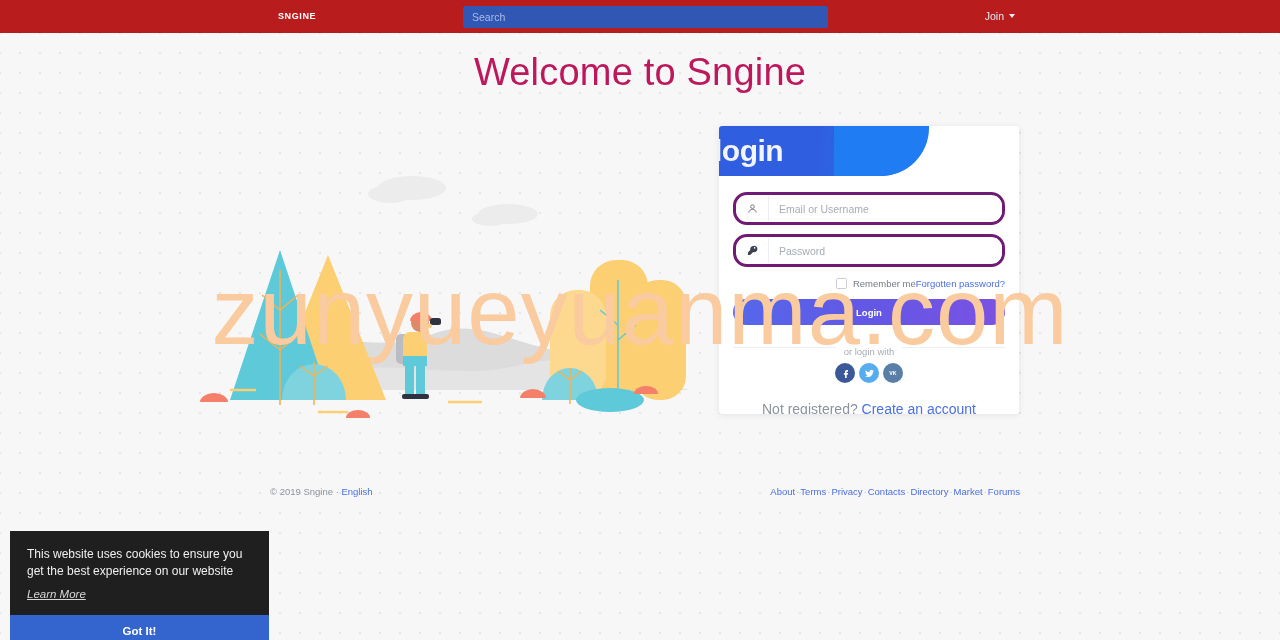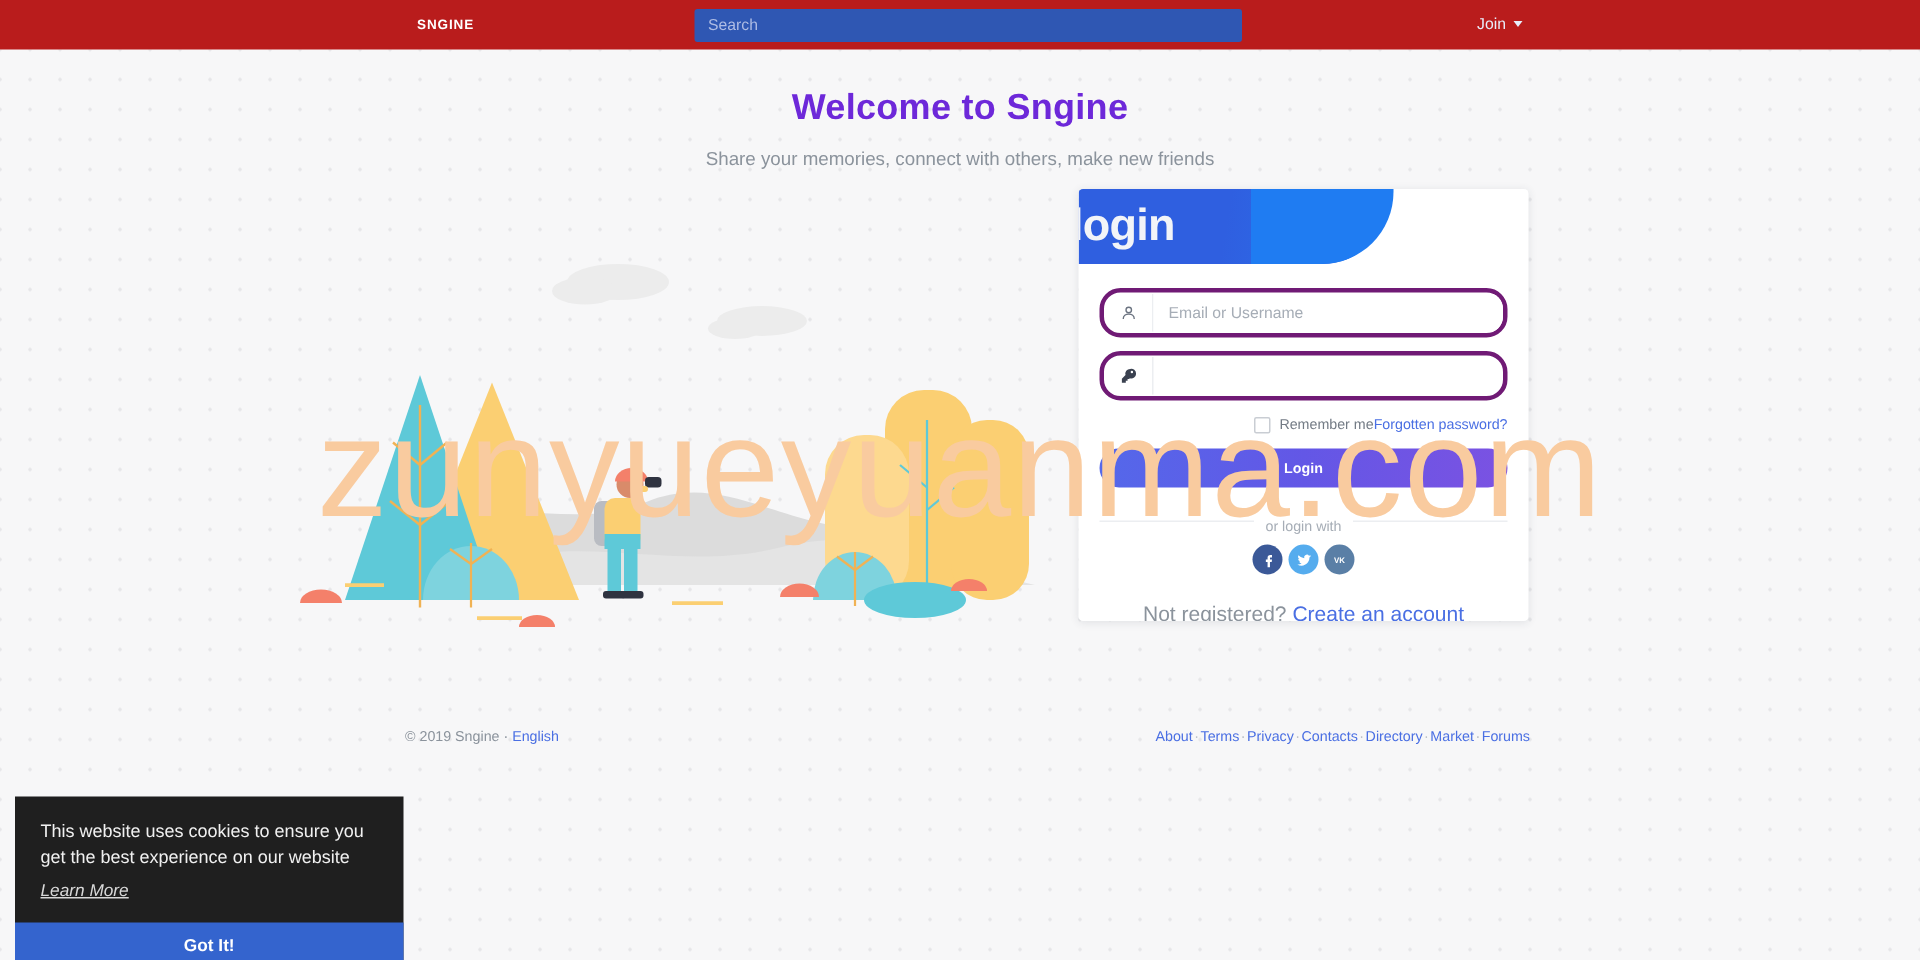--- a/index.html
+++ b/index.html
@@ -78,23 +78,23 @@
   
   .hero {
     position: absolute;
     left: 0; top: 52px;
     width: 1280px;
     text-align: center;
     z-index: 5;
   }
   .hero-title {
     margin: 0;
-    font-size: 24px;
-    font-weight: bold;
-    color: #6d28d9;
+    font-size: 38px;
+    font-weight: normal;
+    color: #be185d;
     letter-spacing: 0.2px;
     line-height: 40px;
   }
   .hero-sub {
     margin: 7px 0 0 0;
     font-size: 12.5px;
     color: #8b939c;
   }
 
   
@@ -360,21 +360,20 @@
   <div class="brand">SNGINE</div>
   <input class="search-box" type="text" placeholder="Search" style="">
   <div class="join-menu">
     <span>Join</span>
     <span class="caret"></span>
   </div>
 </div>
 
 <div class="hero">
   <h1 class="hero-title">Welcome to Sngine</h1>
-  <p class="hero-sub">Share your memories, connect with others, make new friends</p>
 </div>
 
 <div class="illustration">
   <svg width="560" height="290" viewBox="0 0 560 290" xmlns="http://www.w3.org/2000/svg">
 
     <ellipse cx="222" cy="38" rx="34" ry="12" fill="#ececec"></ellipse>
     <ellipse cx="200" cy="44" rx="22" ry="9" fill="#ececec"></ellipse>
     <ellipse cx="318" cy="64" rx="30" ry="10" fill="#ececec"></ellipse>
     <ellipse cx="300" cy="69" rx="18" ry="7" fill="#ececec"></ellipse>
 
@@ -452,20 +451,21 @@
       </span>
       <input class="field-input" type="text" placeholder="Email or Username" style="">
     </div>
 
     <div class="field">
       <span class="field-icon">
         <svg width="11" height="11" viewBox="0 0 24 24" fill="#3a4150">
           <path d="M14 2a7 7 0 0 0-6.7 9L2 16.3V22h5.7v-2.6h2.6V16.8h2.1l1.3-1.3A7 7 0 1 0 14 2zm2.6 6.2a1.8 1.8 0 1 1 0-3.6 1.8 1.8 0 0 1 0 3.6z"></path>
         </svg>
       </span>
+      <input class="field-input" type="password" placeholder="Password" style="">
     </div>
 
     <div class="row-between">
       <label class="remember">
         <span class="cbox"></span>
         <span>Remember me</span>
       </label>
       <a class="link-sm">Forgotten password?</a>
     </div>
 

